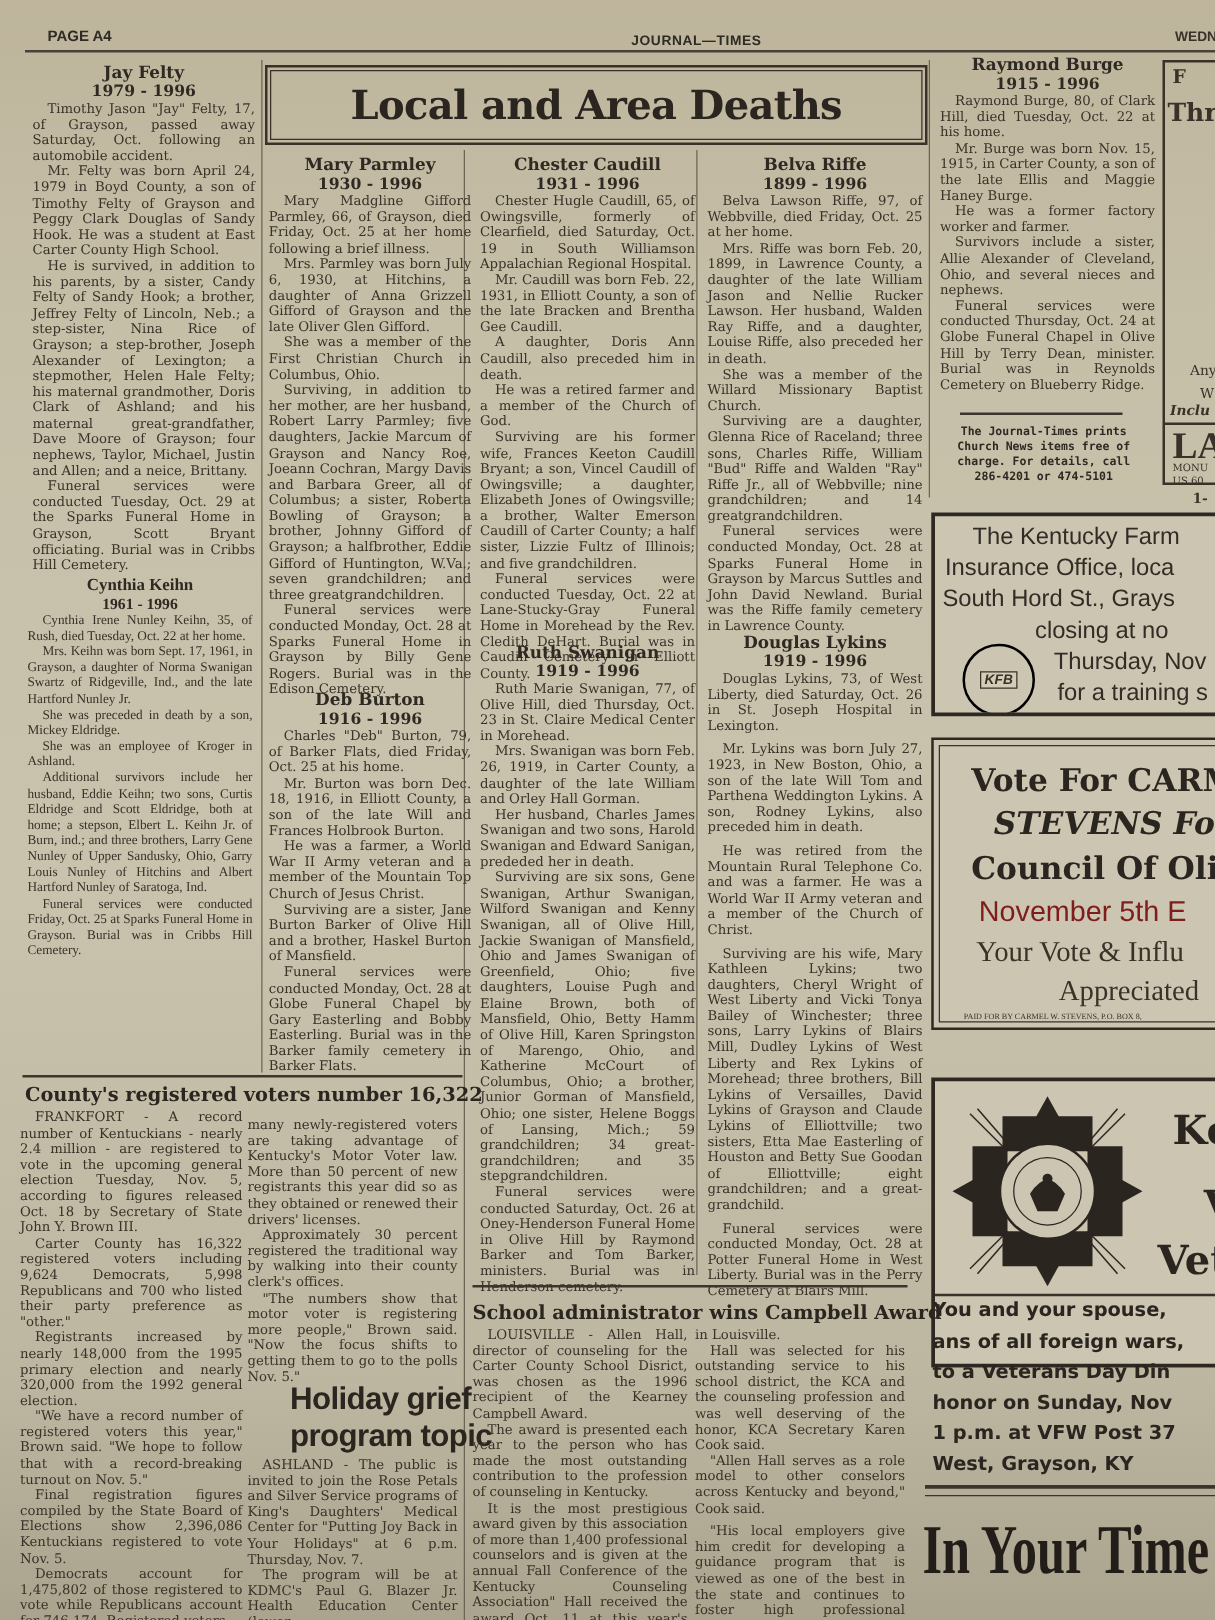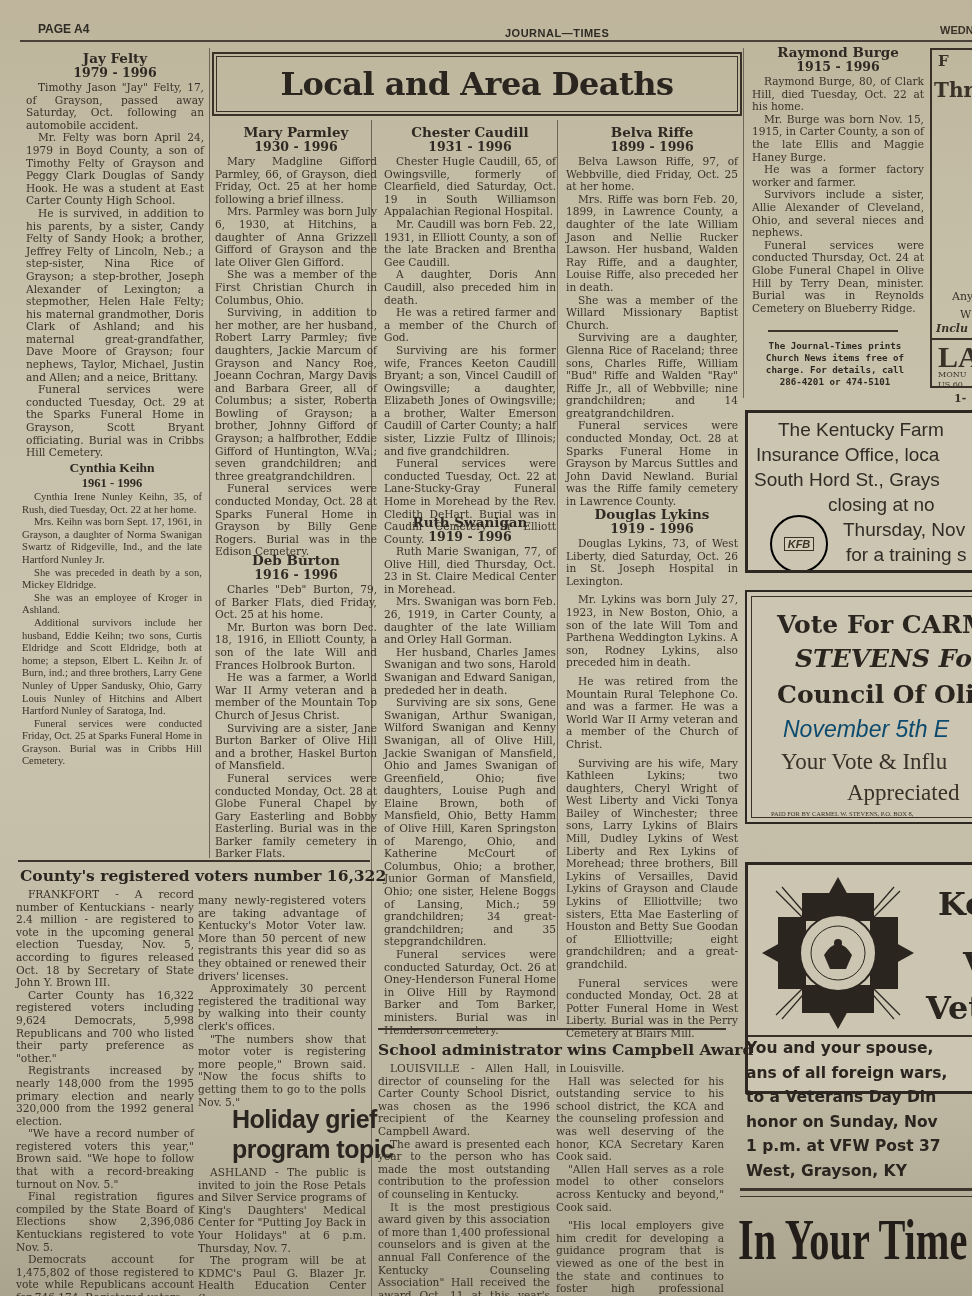--- a/index.html
+++ b/index.html
@@ -49,21 +49,21 @@
   .ad-farm .lines { position: absolute; left: 0; top: 4px; width: 260px; font-family: "Liberation Sans", sans-serif; font-size: 19px; line-height: 25px; color: #332c26; }
   .ad-farm .lines div { white-space: nowrap; }
   .kfb-logo { position: absolute; left: 22px; top: 102px; width: 58px; height: 58px; border-radius: 50%; border: 2px solid #000000; display: flex; align-items: center; justify-content: center; }
   .kfb-logo span { font-family: "Liberation Sans", sans-serif; font-weight: bold; font-style: italic; font-size: 11px; border: 1.5px solid #3a3128; padding: 0 3px; background: #d2ccb8; }
 
   .ad-vote { left: 745px; top: 590px; width: 240px; height: 234px; border-width: 2px; }
   .ad-vote .inner { position: absolute; left: 4px; top: 4px; right: -4px; bottom: 4px; border: 1px solid #3a3128; }
   .ad-vote .l1 { position: absolute; left: 30px; top: 18px; font-weight: bold; font-size: 25px; white-space: nowrap; color: #2b2520; }
   .ad-vote .l2 { position: absolute; left: 48px; top: 52px; font-weight: bold; font-style: italic; font-size: 25px; white-space: nowrap; color: #2b2520; }
   .ad-vote .l3 { position: absolute; left: 30px; top: 88px; font-weight: bold; font-size: 25px; white-space: nowrap; color: #2b2520; }
-  .ad-vote .l4 { position: absolute; left: 36px; top: 124px; font-family: "Liberation Sans", sans-serif; font-style: italic; font-size: 23px; white-space: nowrap; color: #0c4a6e; }
+  .ad-vote .l4 { position: absolute; left: 36px; top: 124px; font-family: "Liberation Sans", sans-serif; font-size: 23px; white-space: nowrap; color: #7f1d1d; }
   .ad-vote .l5 { position: absolute; left: 34px; top: 157px; font-family: Liberation Serif, serif; font-size: 23px; white-space: nowrap; color: #3a3128; }
   .ad-vote .l6 { position: absolute; left: 100px; top: 188px; font-family: "Liberation Serif", serif; font-size: 23px; white-space: nowrap; color: #3a3128; }
   .ad-vote .paid { position: absolute; left: 24px; top: 218px; font-family: "Liberation Serif", serif; font-size: 6.5px; white-space: nowrap; color: #3a3128; }
 
   .ad-vfw { left: 745px; top: 862px; width: 240px; height: 232px; }
   .vfw-emblem { position: absolute; left: 10px; top: 8px; width: 160px; height: 160px; }
   .vfw-h1 { position: absolute; left: 190px; top: 20px; font-weight: bold; font-size: 32px; color: #2b2520; }
   .vfw-h2 { position: absolute; left: 215px; top: 80px; font-weight: bold; font-size: 32px; color: #2b2520; }
   .vfw-h3 { position: absolute; left: 178px; top: 124px; font-weight: bold; font-size: 32px; color: #2b2520; }
   .vfw-divider { position: absolute; left: 0; top: 170px; width: 260px; height: 2px; background: #3a3128; }

